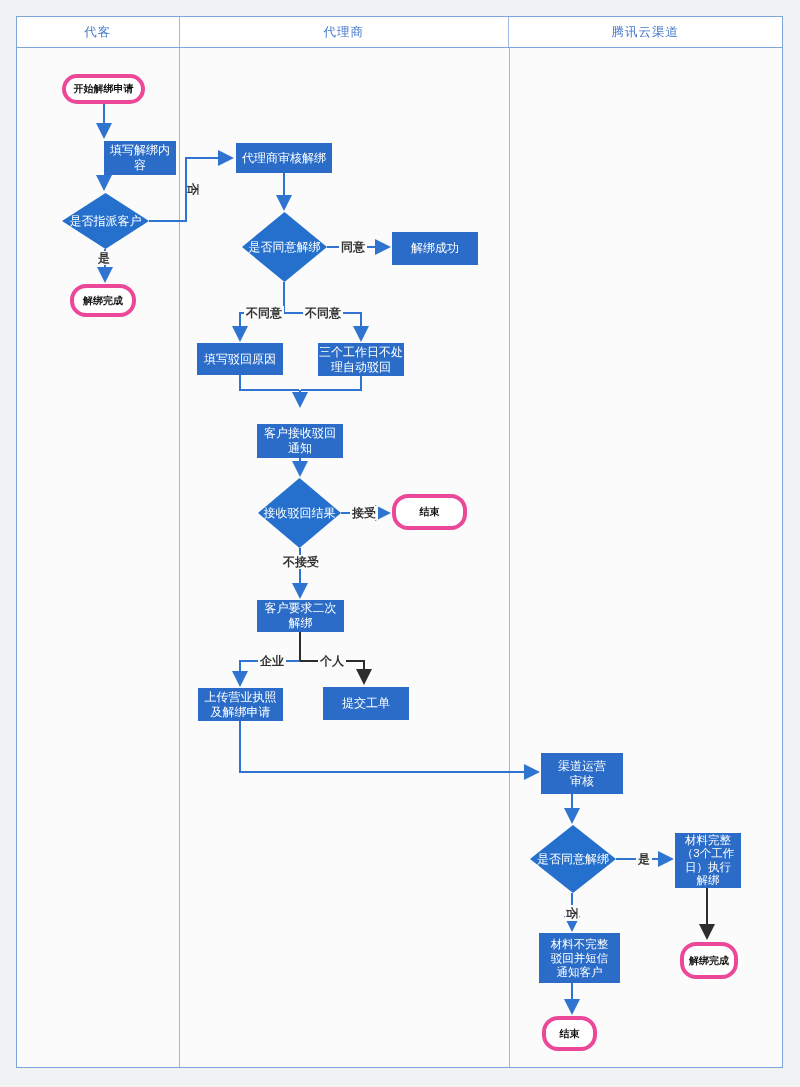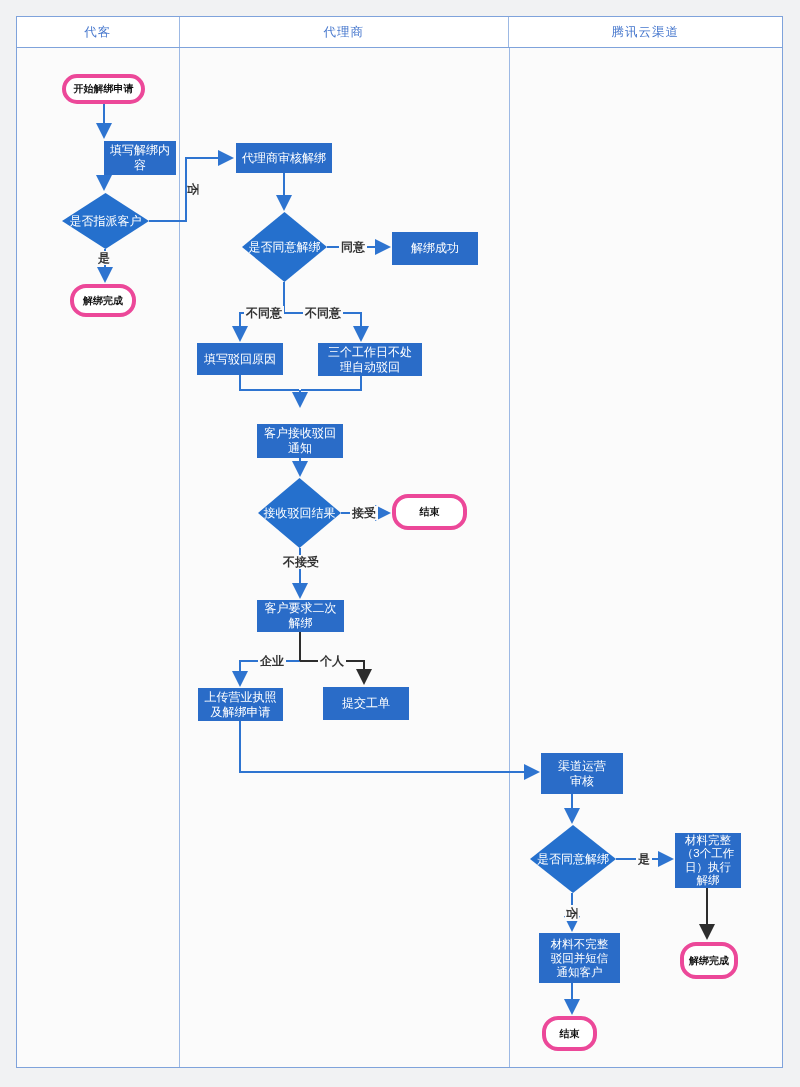--- a/index.html
+++ b/index.html
@@ -112,21 +112,21 @@
   <div class="node terminator" style="left:62px;top:74px;width:83px;height:30px;">开始解绑申请</div>
   <div class="node process" style="left:68px;top:141px;width:72px;height:34px;margin-left:36px;">填写解绑内
 容</div>
   <div class="node decision" style="left:62px;top:193px;width:87px;height:56px;">是否指派客户</div>
   <div class="node terminator" style="left:70px;top:284px;width:66px;height:33px;">解绑完成</div>
 
   <div class="node process" style="left:236px;top:143px;width:96px;height:30px;">代理商审核解绑</div>
   <div class="node decision" style="left:242px;top:212px;width:85px;height:70px;">是否同意解绑</div>
   <div class="node process" style="left:392px;top:232px;width:86px;height:33px;">解绑成功</div>
   <div class="node process" style="left:197px;top:343px;width:86px;height:32px;">填写驳回原因</div>
-  <div class="node process" style="left:318px;top:343px;width:104px;height:33px;">三个工作日不处
+  <div class="node process" style="left:318px;top:343px;width:86px;height:33px;">三个工作日不处
 理自动驳回</div>
   <div class="node process" style="left:257px;top:424px;width:86px;height:34px;">客户接收驳回
 通知</div>
   <div class="node decision" style="left:258px;top:478px;width:83px;height:70px;">接收驳回结果</div>
   <div class="node terminator" style="left:392px;top:494px;width:75px;height:36px;">结束</div>
   <div class="node process" style="left:257px;top:600px;width:87px;height:32px;">客户要求二次
 解绑</div>
   <div class="node process" style="left:198px;top:688px;width:85px;height:33px;">上传营业执照
 及解绑申请</div>
   <div class="node process" style="left:323px;top:687px;width:86px;height:33px;">提交工单</div>

